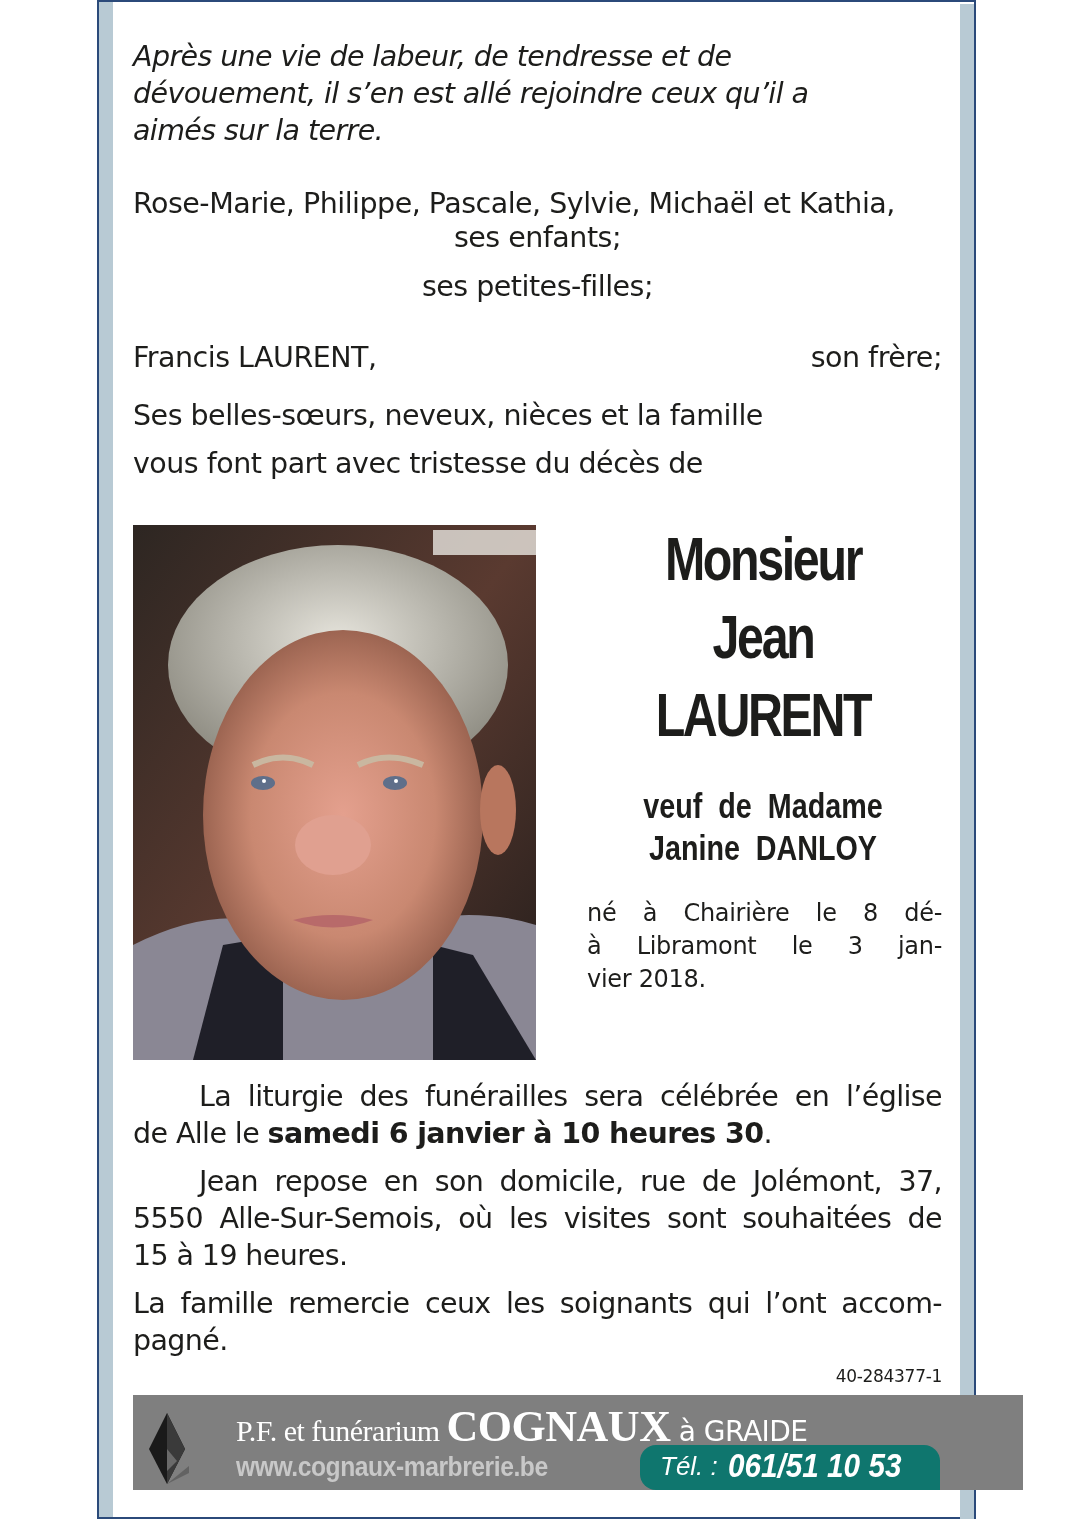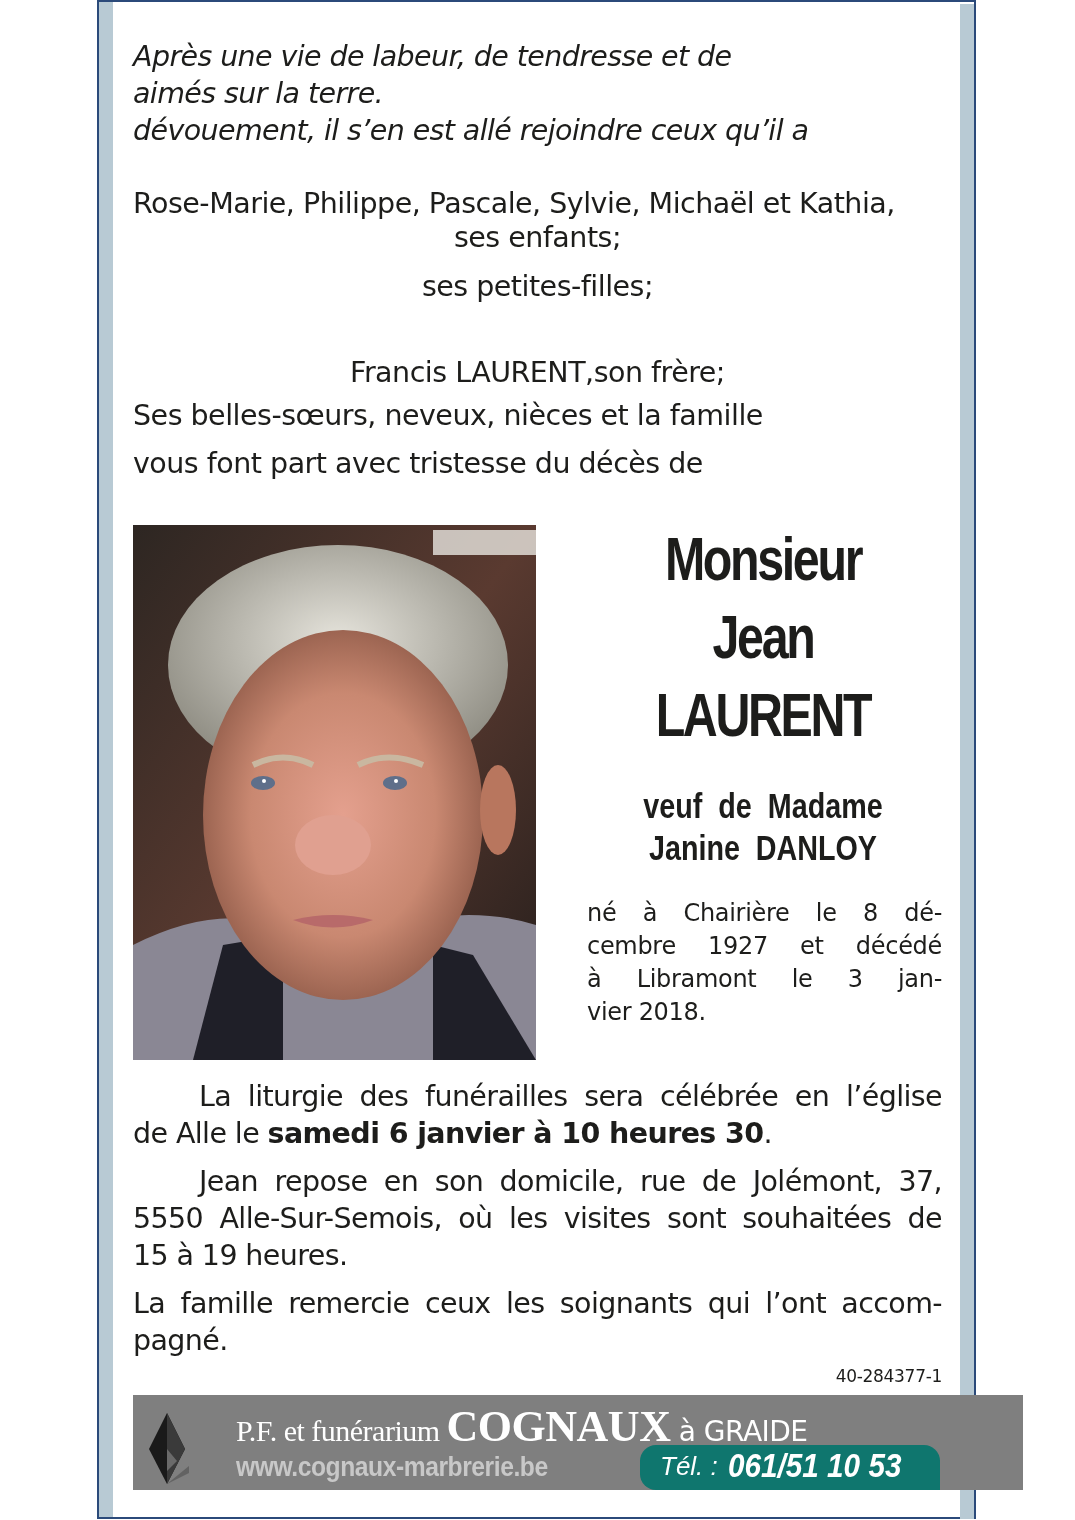--- a/index.html
+++ b/index.html
@@ -41,34 +41,34 @@
 
 <div class="frame">
   <div class="band-l"></div>
   <div class="band-r"></div>
 </div>
 
 <div class="content">
 
   <div class="intro">
     <div>Après une vie de labeur, de tendresse et de</div>
+    <div>dévouement, il s’en est allé rejoindre ceux qu’il a</div>
     <div>aimés sur la terre.</div>
-    <div>dévouement, il s’en est allé rejoindre ceux qu’il a</div>
   </div>
 
   <div class="fam" style="top:187px;">
     <div>Rose-Marie, Philippe, Pascale, Sylvie, Michaël et Kathia,</div>
     <div class="r">ses enfants;</div>
   </div>
 
   <div class="fam" style="top:270px;">
     <div class="r">ses petites-filles;</div>
   </div>
 
-  <div class="fam row" style="top:356px;justify-content:center;">
+  <div class="fam row" style="top:341px;">
     <span>Francis LAURENT,</span>
     <span>son frère;</span>
   </div>
 
   <div class="fam" style="top:399px;">Ses belles-sœurs, neveux, nièces et la famille</div>
   <div class="fam" style="top:447px;">vous font part avec tristesse du décès de</div>
 
   <div class="photo" title="Portrait of elderly man with grey hair">
     <svg width="403" height="535" viewBox="0 0 403 535">
       <defs>
@@ -112,21 +112,20 @@
     <div>LAURENT</div>
   </div>
 
   <div class="widow">
     <div style="white-space:pre;">veuf  de  Madame</div>
     <div style="white-space:pre;">Janine  DANLOY</div>
   </div>
 
   <div class="born">
     <span>né à Chairière le 8 dé-</span>
-    <span>cembre 1927 et décédé</span>
     <span>à Libramont le 3 jan-</span>
     <span class="last">vier 2018.</span>
   </div>
 
   <div class="body-p" style="top:1078px;">
     <span class="j ind">La liturgie des funérailles sera célébrée en l’église</span>
     <span class="l"><span>de Alle le </span><b>samedi 6 janvier à 10 heures 30</b><span>.</span></span>
   </div>
 
   <div class="body-p" style="top:1163px;">

